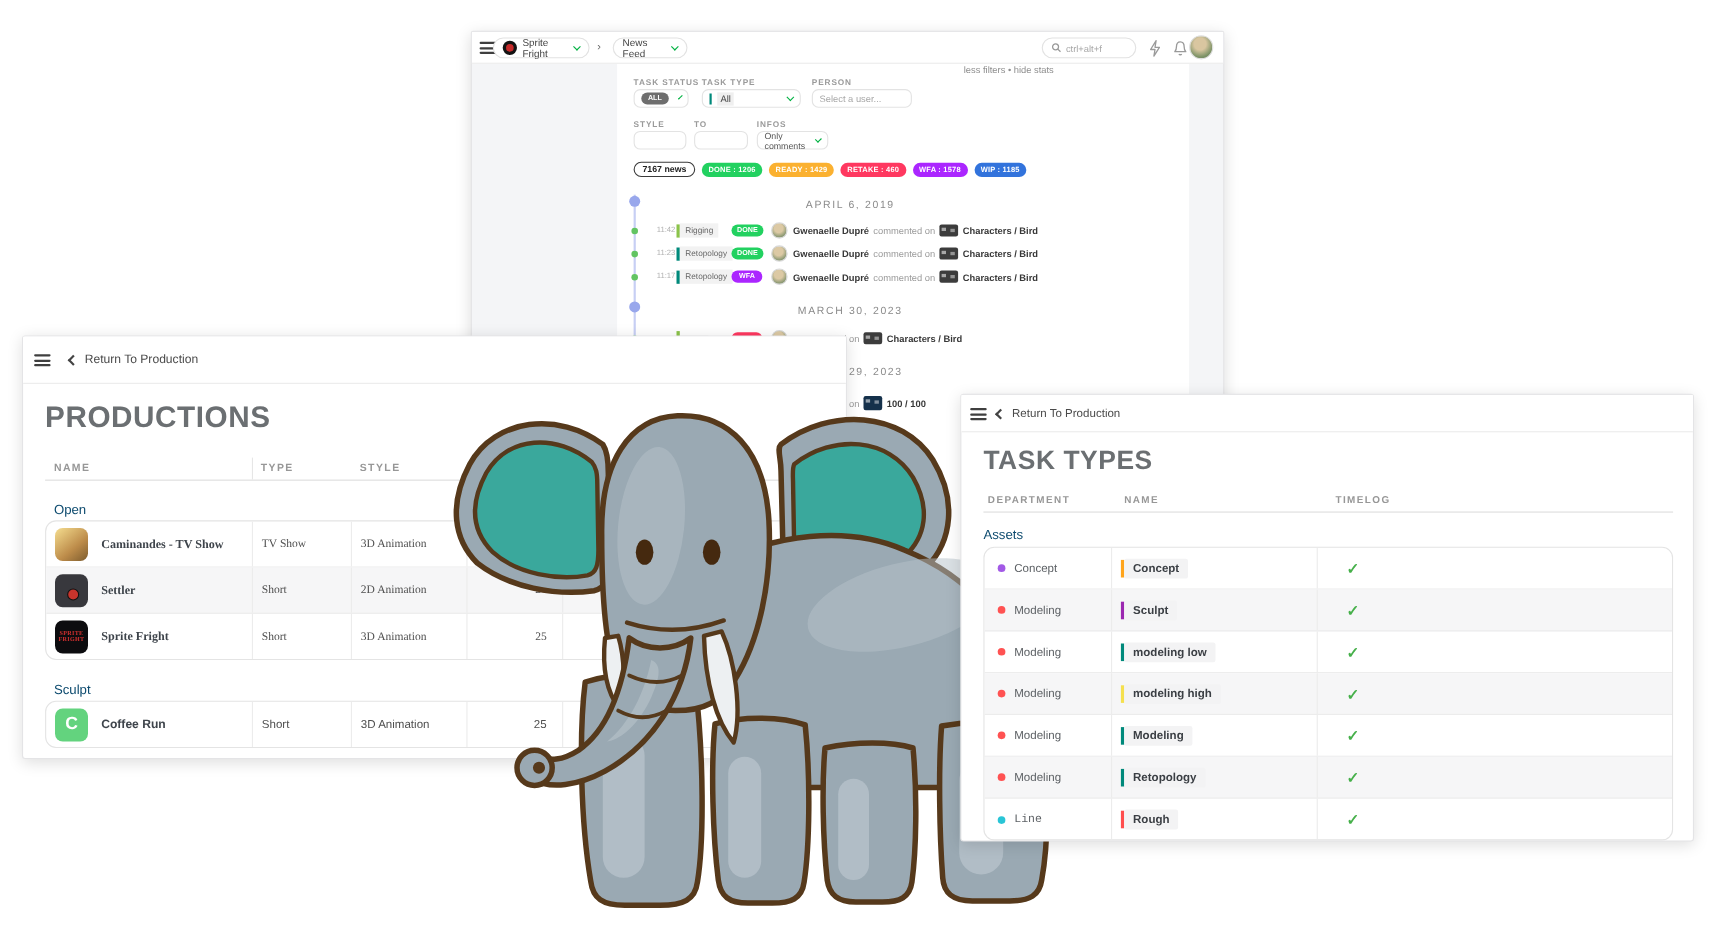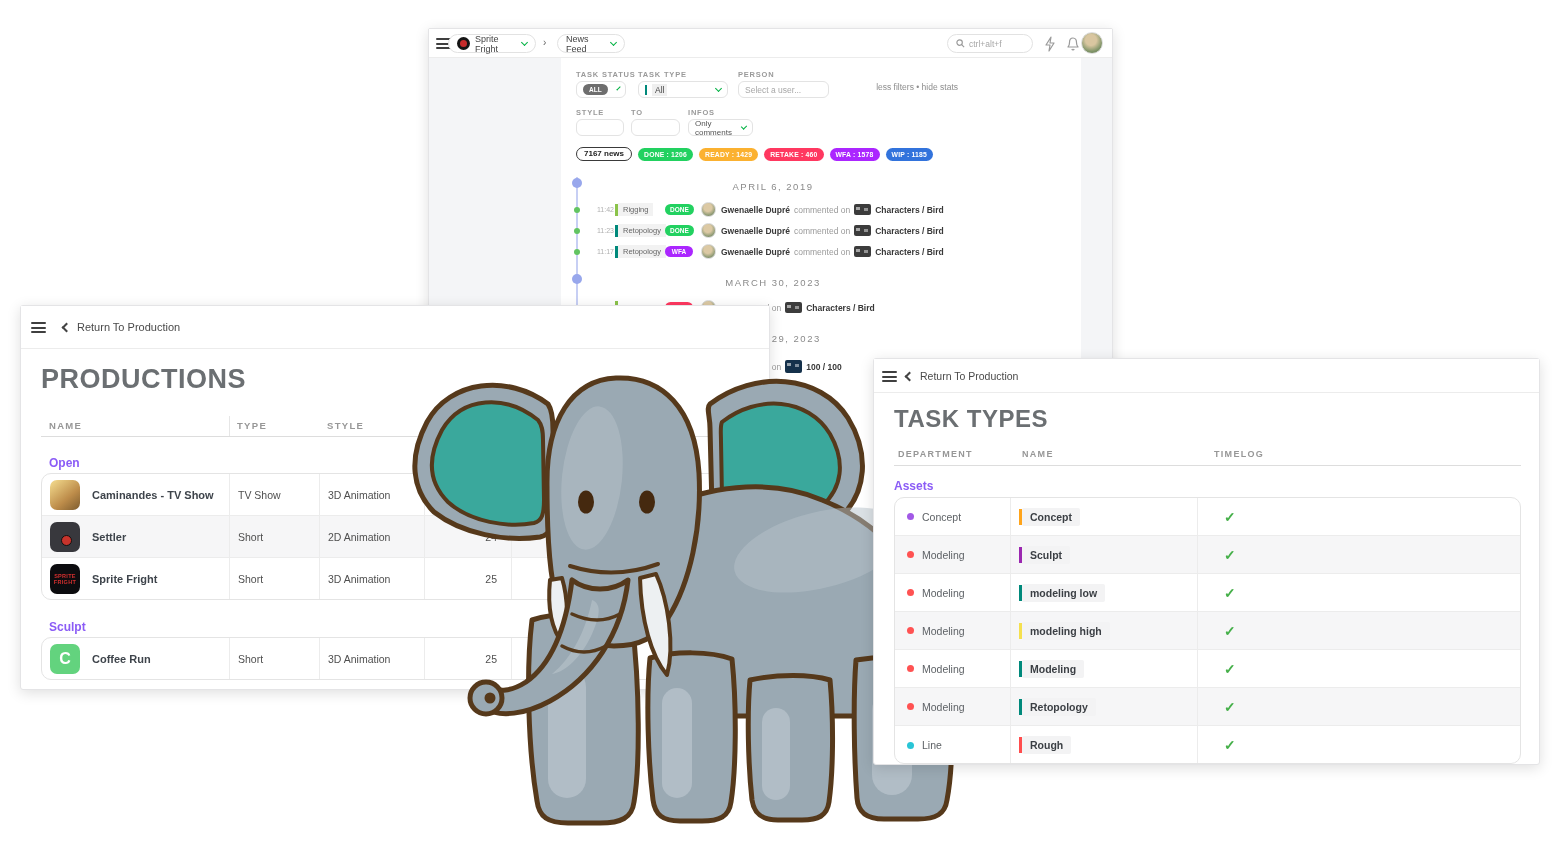--- a/index.html
+++ b/index.html
@@ -15,21 +15,21 @@
   .hamburger { position:absolute; width:15px; height:11px; display:flex;
     flex-direction:column; justify-content:space-between; }
   .hamburger i { display:block; height:2px; background:#3f3f3f; border-radius:1px; }
   .backlink { position:absolute; display:flex; align-items:center; gap:7px;
     color:#4a4a4a; font-size:11px; }
   .chev-left { width:7px; height:7px; border-left:2px solid #444; border-bottom:2px solid #444;
     transform:rotate(45deg); display:inline-block; }
   .page-title { position:absolute; color:#6b6f72; font-weight:700; letter-spacing:.5px; }
   .col-head { position:absolute; font-size:9.5px; font-weight:700; color:#979797;
     letter-spacing:1.3px; }
-  .section-label { position:absolute; font-size:12px; font-weight:700; color:#8b5cf6; }
+  .section-label { position:absolute; font-size:12px; font-weight:400; color:#0c4a6e; }
   .rowgroup { position:absolute; border:1px solid #e4e4e4; border-radius:10px;
     overflow:hidden; background:#fff; }
   .trow { display:grid; align-items:center; border-bottom:1px solid #ececec; }
   .trow:last-child { border-bottom:none; }
   .trow.alt { background:#f6f6f7; }
   .tcell { height:100%; display:flex; align-items:center; border-right:1px solid #ececec;
     padding-left:8px; font-size:10.5px; color:#4f4f4f; }
   .tcell:last-child { border-right:none; }
 
   
@@ -161,21 +161,21 @@
         <path d="M8 2 C5.5 2 4.5 4 4.5 6.5 C4.5 9.5 3.5 10.5 3 11 H13 C12.5 10.5 11.5 9.5 11.5 6.5 C11.5 4 10.5 2 8 2 Z M6.8 13 a1.3 1.3 0 0 0 2.4 0" fill="none" stroke="#9a9a9a" stroke-width="1.2" stroke-linejoin="round"></path>
       </svg>
     <div id="topbar-avatar" style="left:652px; top:3px;"></div>
   </div>
 
   <div id="news-panel">
 
     <div class="flabel" style="left:15px; top:12px;">TASK STATUS</div>
     <div class="flabel" style="left:77px; top:12px;">TASK TYPE</div>
     <div class="flabel" style="left:177px; top:12px;">PERSON</div>
-    <div id="filter-links" style="right:123px; top:24px;padding-left:22px;">less filters • hide stats</div>
+    <div id="filter-links" style="right:123px; top:0;padding-left:22px;">less filters • hide stats</div>
 
     <div class="fbox" style="left:15px; top:23px; width:50px;">
       <span class="all-pill">ALL</span>
       <span class="grow"></span>
         <span class="chev-down"></span>
     </div>
     <div class="fbox" style="left:77px; top:23px; width:90px;">
       <span class="type-bar"></span>
       <span class="type-chip-mini">All</span>
       <span class="grow"></span>
@@ -305,21 +305,21 @@
     </div>
   </div>
   <div class="page-title" style="left:20px; top:58px; font-size:27px;">PRODUCTIONS</div>
   <div class="col-head" style="left:28px; top:114px;">NAME</div>
   <div class="col-head" style="left:216px; top:114px;">TYPE</div>
   <div class="col-head" style="left:306px; top:114px;">STYLE</div>
   <div class="abs" style="left:20px; top:130px; width:717px; border-top:1px solid #ddd;"></div>
   <div class="abs" style="left:208px; top:110px; height:20px; border-left:1px solid #e6e6e6;"></div>
 
   <div class="section-label" style="left:28px; top:150px;">Open</div>
-  <div class="rowgroup" style="left:20px; top:167px; width:717px; height:127px;">
+  <div class="rowgroup" style="left:20px; top:167px; width:717px; height:127px;font-family:Liberation Serif, serif;">
     <div class="trow" style="grid-template-columns:188px 90px 105px 87px 1fr; height:42px;">
       <div class="tcell" style="padding-left:0;">
           <span class="prod-thumb thumb-caminandes"></span>
           <span class="prod-name">Caminandes - TV Show</span>
         </div>
       <div class="tcell">TV Show</div>
       <div class="tcell">3D Animation</div>
       <div class="tcell fps-cell"></div>
       <div class="tcell"></div>
     </div>
@@ -490,21 +490,21 @@
         </div>
       <div class="tcell">
           <span class="name-bar" style="background: rgb(0, 137, 123);"></span>
           <span class="name-chip">Retopology</span>
         </div>
       <div class="tcell">
           <span class="check">✓</span>
         </div>
     </div>
     <div class="trow" style="grid-template-columns:116px 187px 1fr; height:38px;">
-      <div class="tcell" style="padding-left:12px;">
+      <div class="tcell" style="padding-left:12px;font-family:Liberation Mono, monospace;">
           <span class="dept-dot" style="background: rgb(41, 197, 214);"></span>
           <span class="dept-text">Line</span>
         </div>
       <div class="tcell">
           <span class="name-bar" style="background: rgb(255, 77, 77);"></span>
           <span class="name-chip">Rough</span>
         </div>
       <div class="tcell">
           <span class="check">✓</span>
         </div>

